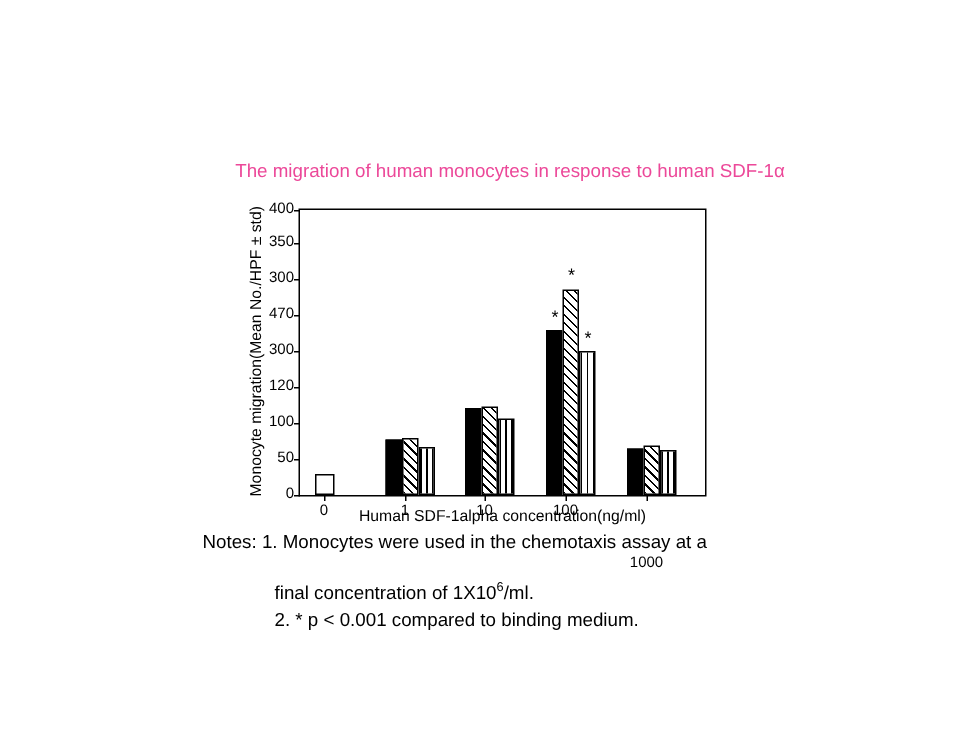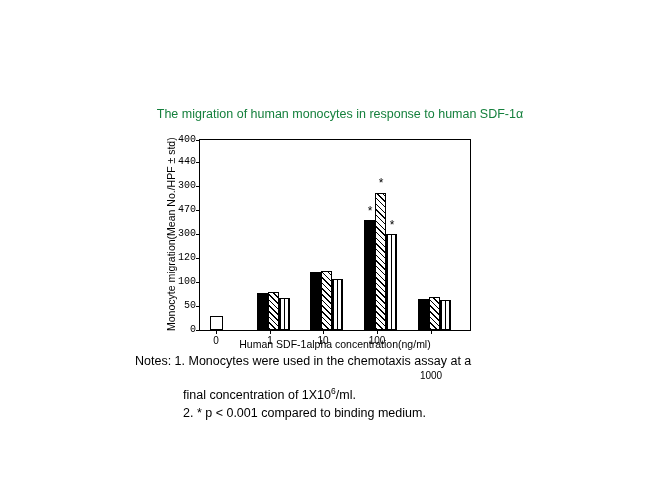--- a/index.html
+++ b/index.html
@@ -26,21 +26,21 @@
 
   
   #chart-title {
     position: absolute;
     left: 150px;
     top: 106px;
     width: 380px;
     text-align: center;
     font-size: 12.5px;
     line-height: 16px;
-    color: #15803d;
+    color: #ec4899;
   }
 
   
   #plot-wrap {
     position: absolute;
     left: 199px;
     top: 139px;
     width: 272px;
     height: 192px;
   }
@@ -72,21 +72,20 @@
   
   .ytick {
     position: absolute;
     right: 100%;
     margin-right: 4px;
     font-size: 10px;
     line-height: 10px;
     text-align: right;
     width: 30px;
     transform: translateY(-5px);
-    font-family: Liberation Mono, monospace;
   }
   .ytick-mark {
     position: absolute;
     left: -4px;
     width: 4px;
     height: 1px;
     background: #000;
   }
 
   
@@ -241,21 +240,21 @@
       <div style="position:absolute; left:0; top:70px; width:0; height:0;">
         <div class="ytick-mark"></div>
         <div class="ytick">470</div>
       </div>
       <div style="position:absolute; left:0; top:46px; width:0; height:0;">
         <div class="ytick-mark"></div>
         <div class="ytick">300</div>
       </div>
       <div style="position:absolute; left:0; top:22px; width:0; height:0;">
         <div class="ytick-mark"></div>
-        <div class="ytick">440</div>
+        <div class="ytick">350</div>
       </div>
       <div style="position:absolute; left:0; top:0px; width:0; height:0;">
         <div class="ytick-mark"></div>
         <div class="ytick">400</div>
       </div>
 
       <div class="xtick-mark" style="left:16px;"></div>
       <div class="xtick-label" style="left:16px;">0</div>
 
       <div class="xtick-mark" style="left:70px;"></div>

